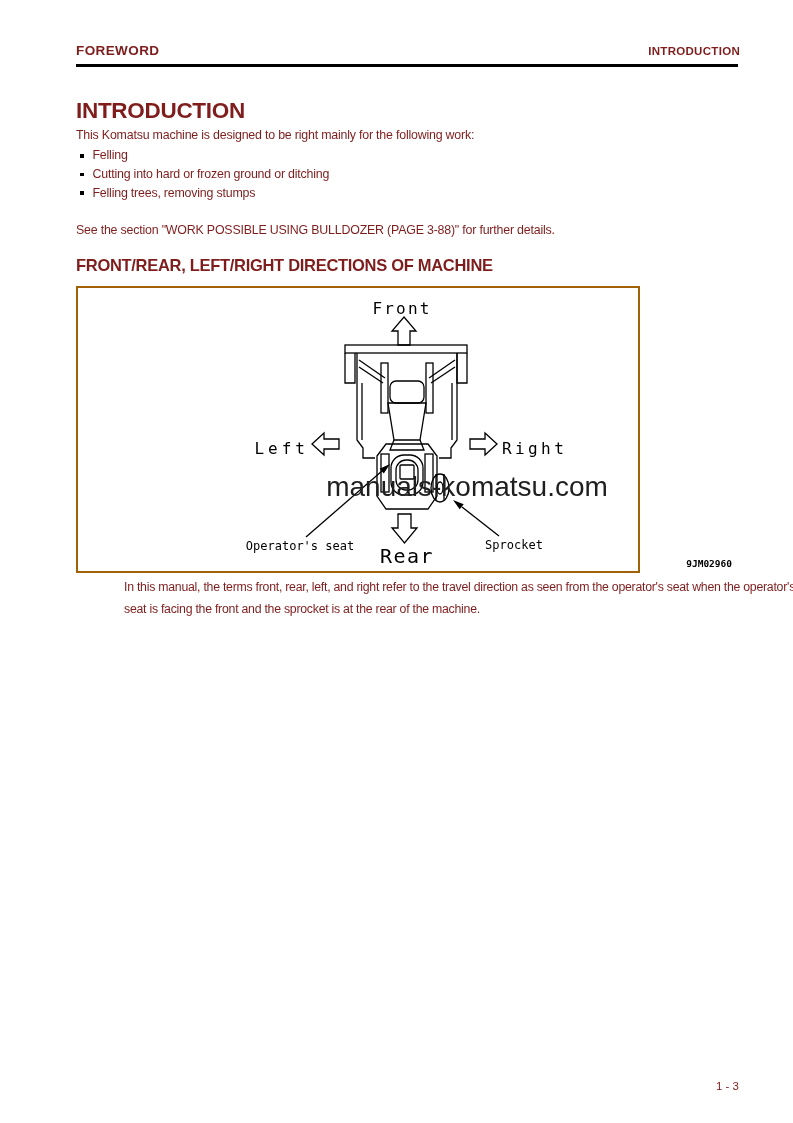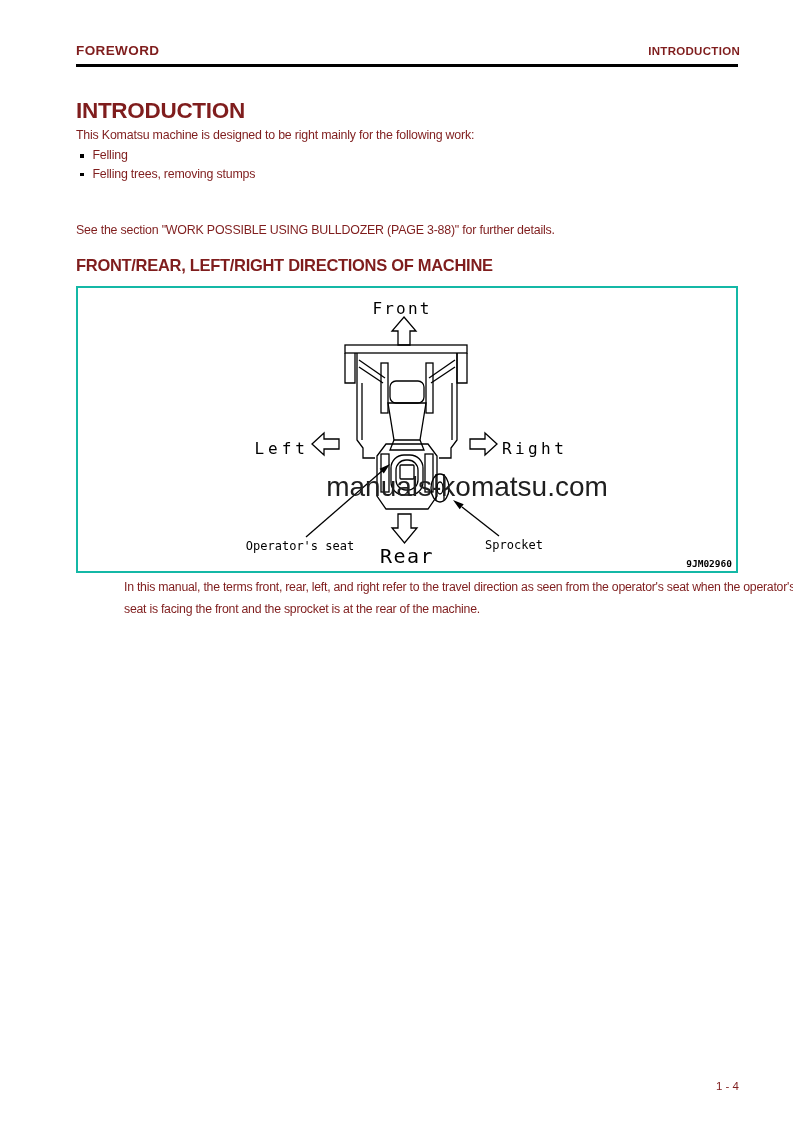--- a/index.html
+++ b/index.html
@@ -45,22 +45,22 @@
   .see {
     position: absolute; left: 76px; top: 223px;
     font-size: 12.4px; letter-spacing: -0.2px;
   }
   .h2 {
     position: absolute; left: 76px; top: 256px;
     font-size: 16.5px; font-weight: 700; letter-spacing: -0.3px;
   }
   .figure {
     position: absolute; left: 76px; top: 286px;
-    width: 662px; height: 287px;
-    border: 2px solid #14b8a6;
+    width: 564px; height: 287px;
+    border: 2px solid #a16207;
   }
   .figure svg { display: block; }
   .para {
     position: absolute; left: 76px; top: 577px; width: 676px;
     font-size: 12.3px; line-height: 21.5px; letter-spacing: -0.25px; margin-left: 48px;
   }
   .pageno {
     position: absolute; right: 54px; top: 1080px;
     font-size: 11.5px;
   }
@@ -80,20 +80,24 @@
   <div class="hdr-right">INTRODUCTION</div>
   <div class="hdr-rule"></div>
 
   <h1 class="title">INTRODUCTION</h1>
   <div class="lead">This Komatsu machine is designed to be right mainly for the following work:</div>
 
   <ul class="bullets">
     <li>
         <span class="dot"></span>
         <span>Felling</span>
+      </li>
+    <li>
+        <span class="dot"></span>
+        <span>Cutting into hard or frozen ground or ditching</span>
       </li>
     <li>
         <span class="dot"></span>
         <span>Felling trees, removing stumps</span>
       </li>
   </ul>
 
   <div class="see">See the section "WORK POSSIBLE USING BULLDOZER (PAGE 3-88)" for further details.</div>
 
   <h2 class="h2">FRONT/REAR, LEFT/RIGHT DIRECTIONS OF MACHINE</h2>
@@ -167,15 +171,15 @@
       <text class="diagram-label" x="436" y="261" font-size="12" text-anchor="middle" fill="#000">Sprocket</text>
 
       <text class="wm" x="389" y="208" font-size="28" text-anchor="middle" fill="#1f1f1f">manuals-komatsu.com</text>
 
       <text class="diagram-label" x="654" y="279" font-size="9.5" font-weight="bold" text-anchor="end" fill="#000">9JM02960</text>
     </svg>
   </div>
 
   <p class="para">In this manual, the terms front, rear, left, and right refer to the travel direction as seen from the operator's seat when the operator's seat is facing the front and the sprocket is at the rear of the machine.</p>
 
-  <div class="pageno">1 - 4</div>
+  <div class="pageno">1 - 3</div>
 
 </div>
 
 </body></html>

